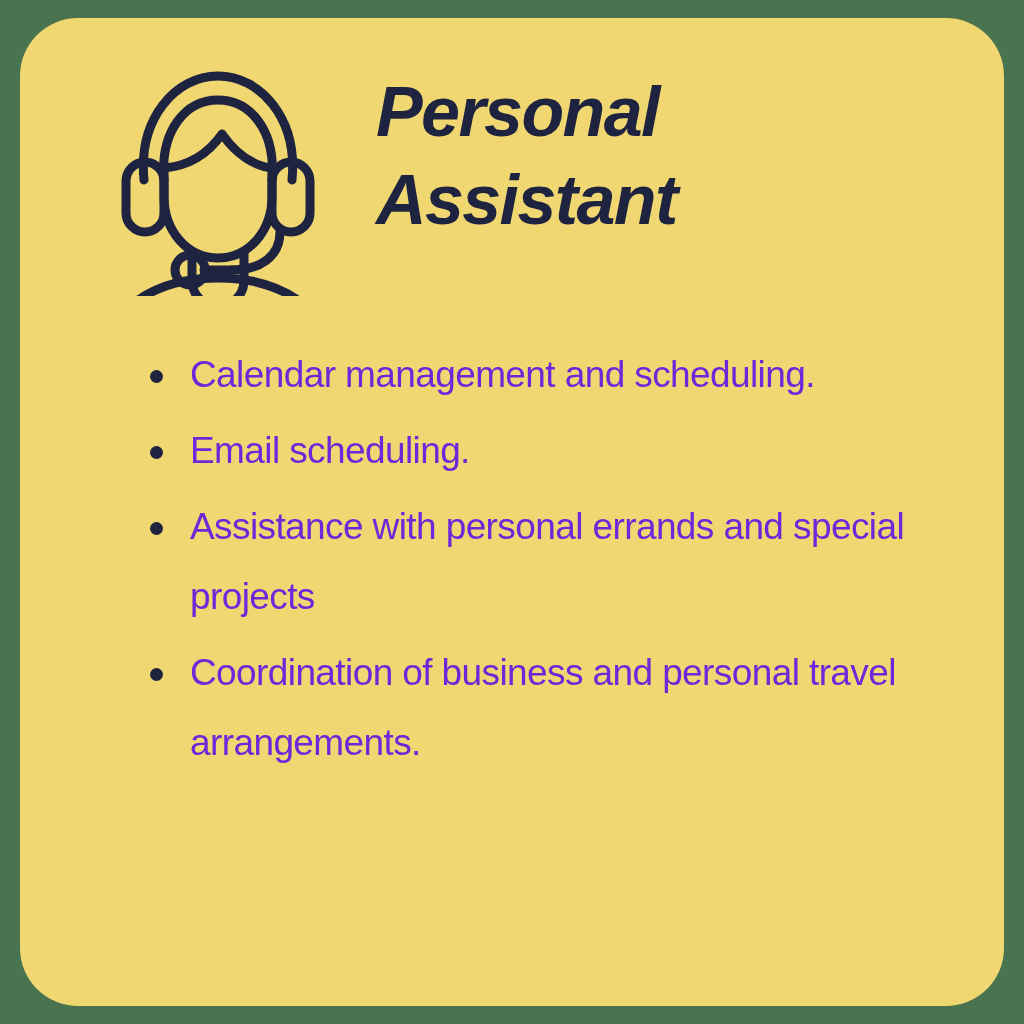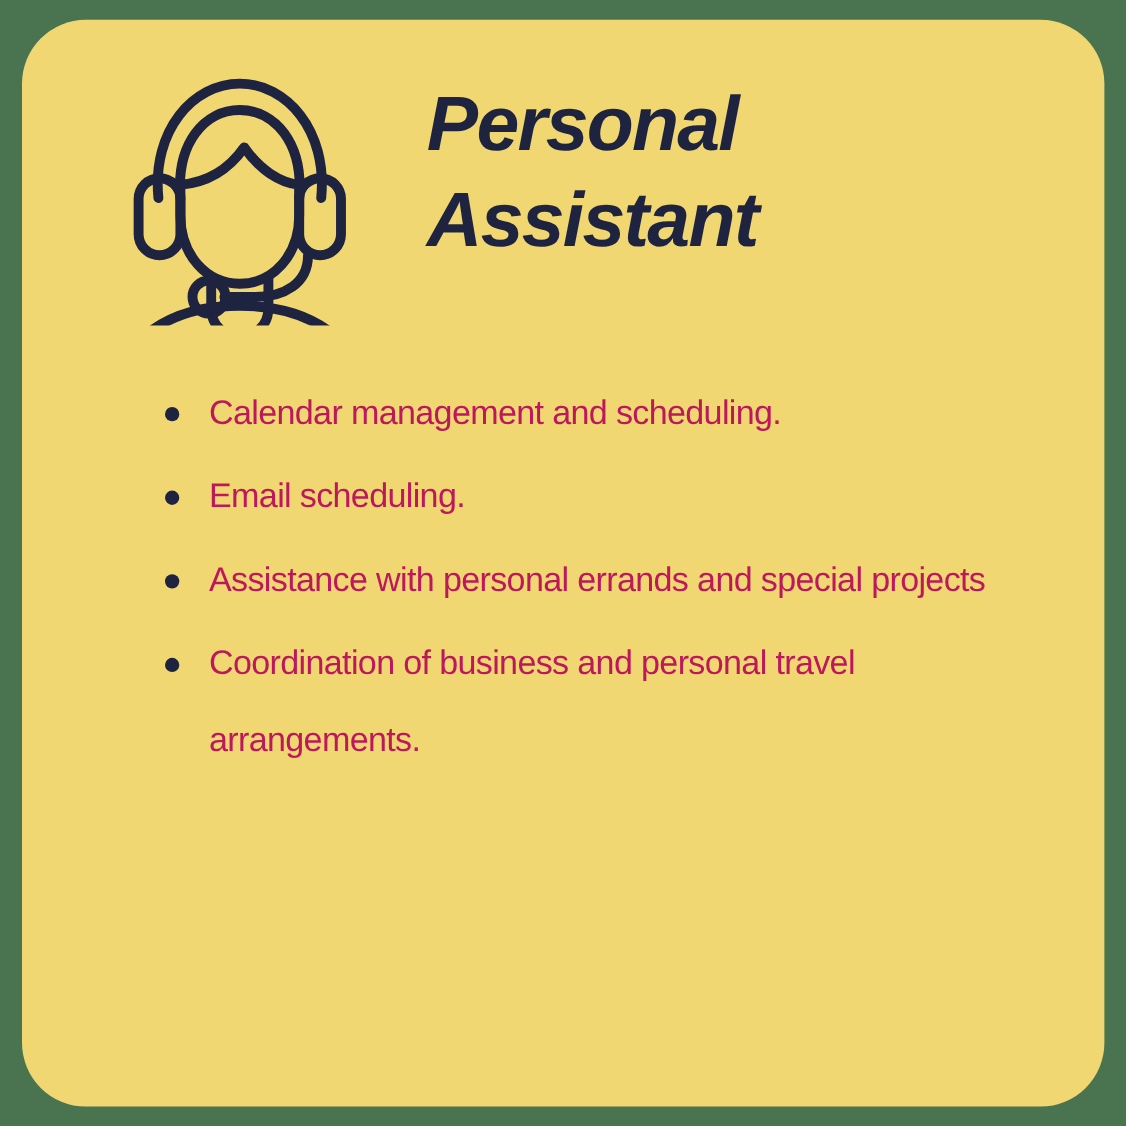--- a/index.html
+++ b/index.html
@@ -51,21 +51,21 @@
     height: 240px;
   }
   #agent-icon svg {
     display: block;
     width: 100%;
     height: 100%;
   }
 
   #title-block {
     position: absolute;
-    left: 368px;
+    left: 356px;
     top: 50px;
     width: 600px;
   }
 
   .title-line {
     display: block;
     font-family: "Liberation Sans", sans-serif;
     font-weight: 700;
     font-style: italic;
     font-size: 70px;
@@ -85,24 +85,24 @@
     padding: 0;
     list-style: none;
   }
 
   #duties li {
     position: relative;
     padding-left: 58px;
     margin: 0 0 6px 0;
     font-family: "Liberation Sans", sans-serif;
     font-weight: 400;
-    font-size: 31px;
+    font-size: 37px;
     line-height: 70px;
     letter-spacing: -0.6px;
-    color: #be185d;
+    color: #6d28d9;
   }
 
   #duties li .bullet-dot {
     position: absolute;
     left: 18px;
     top: 30px;
     width: 13px;
     height: 13px;
     border-radius: 50%;
     background: #1e2440;

